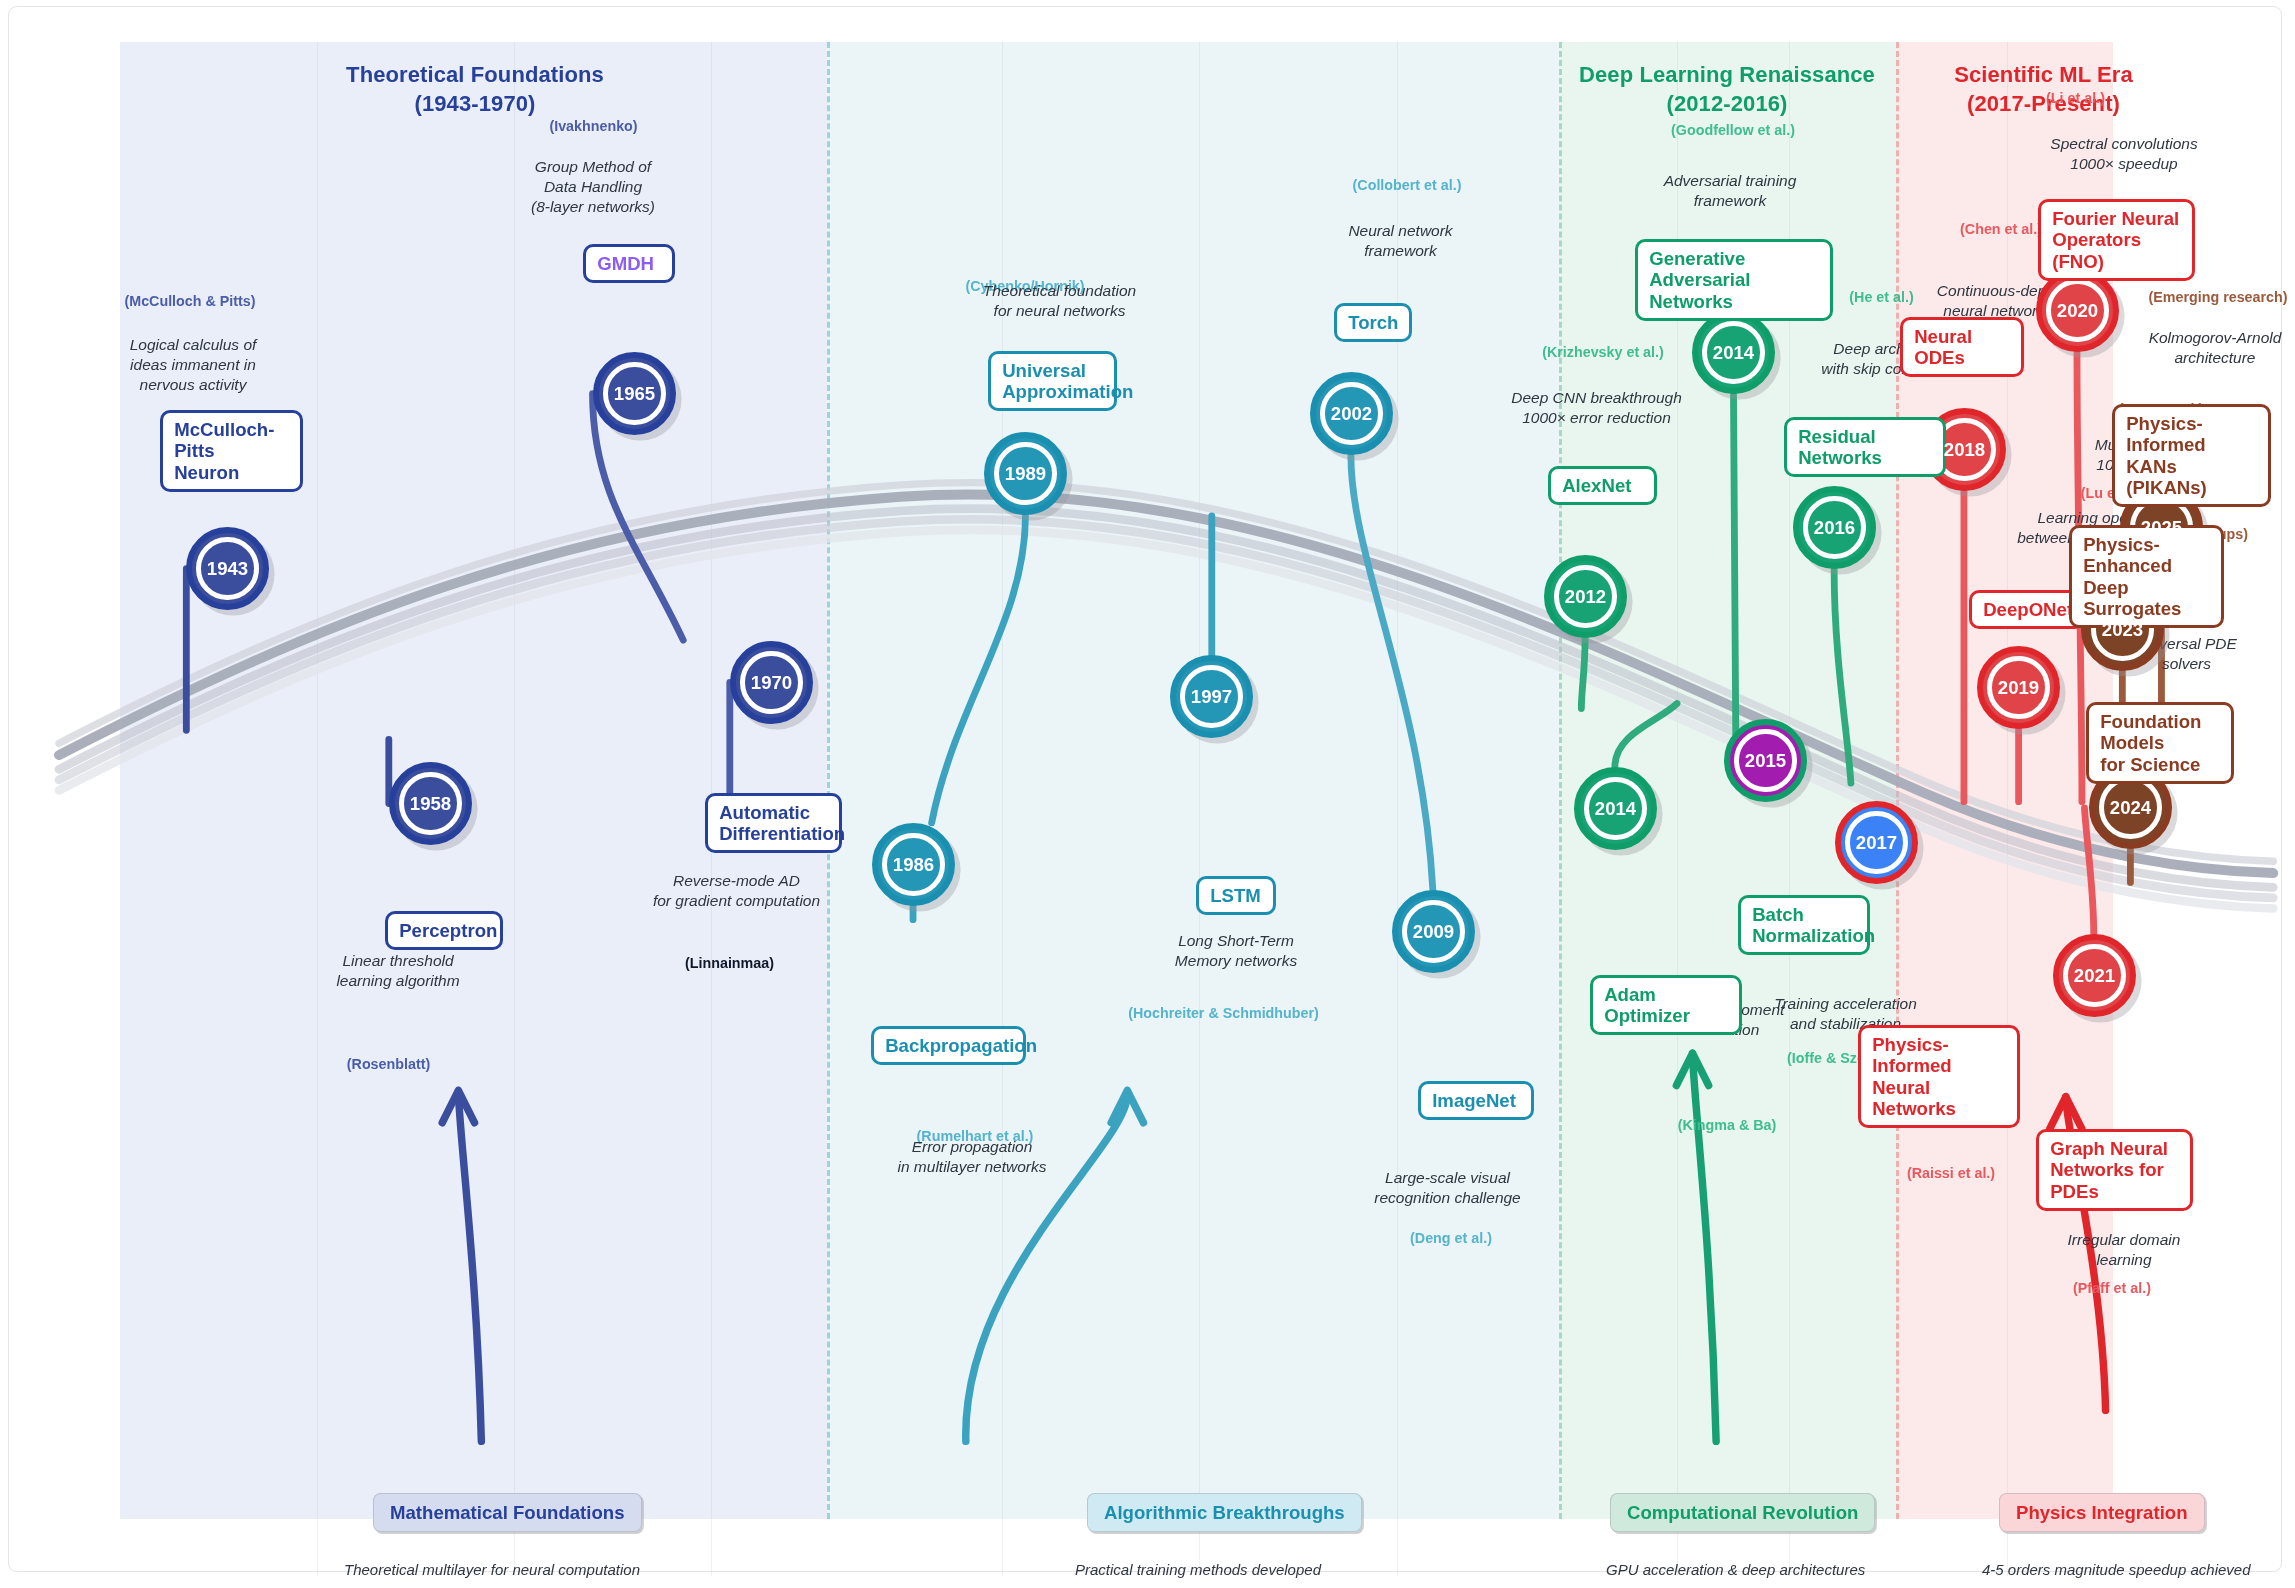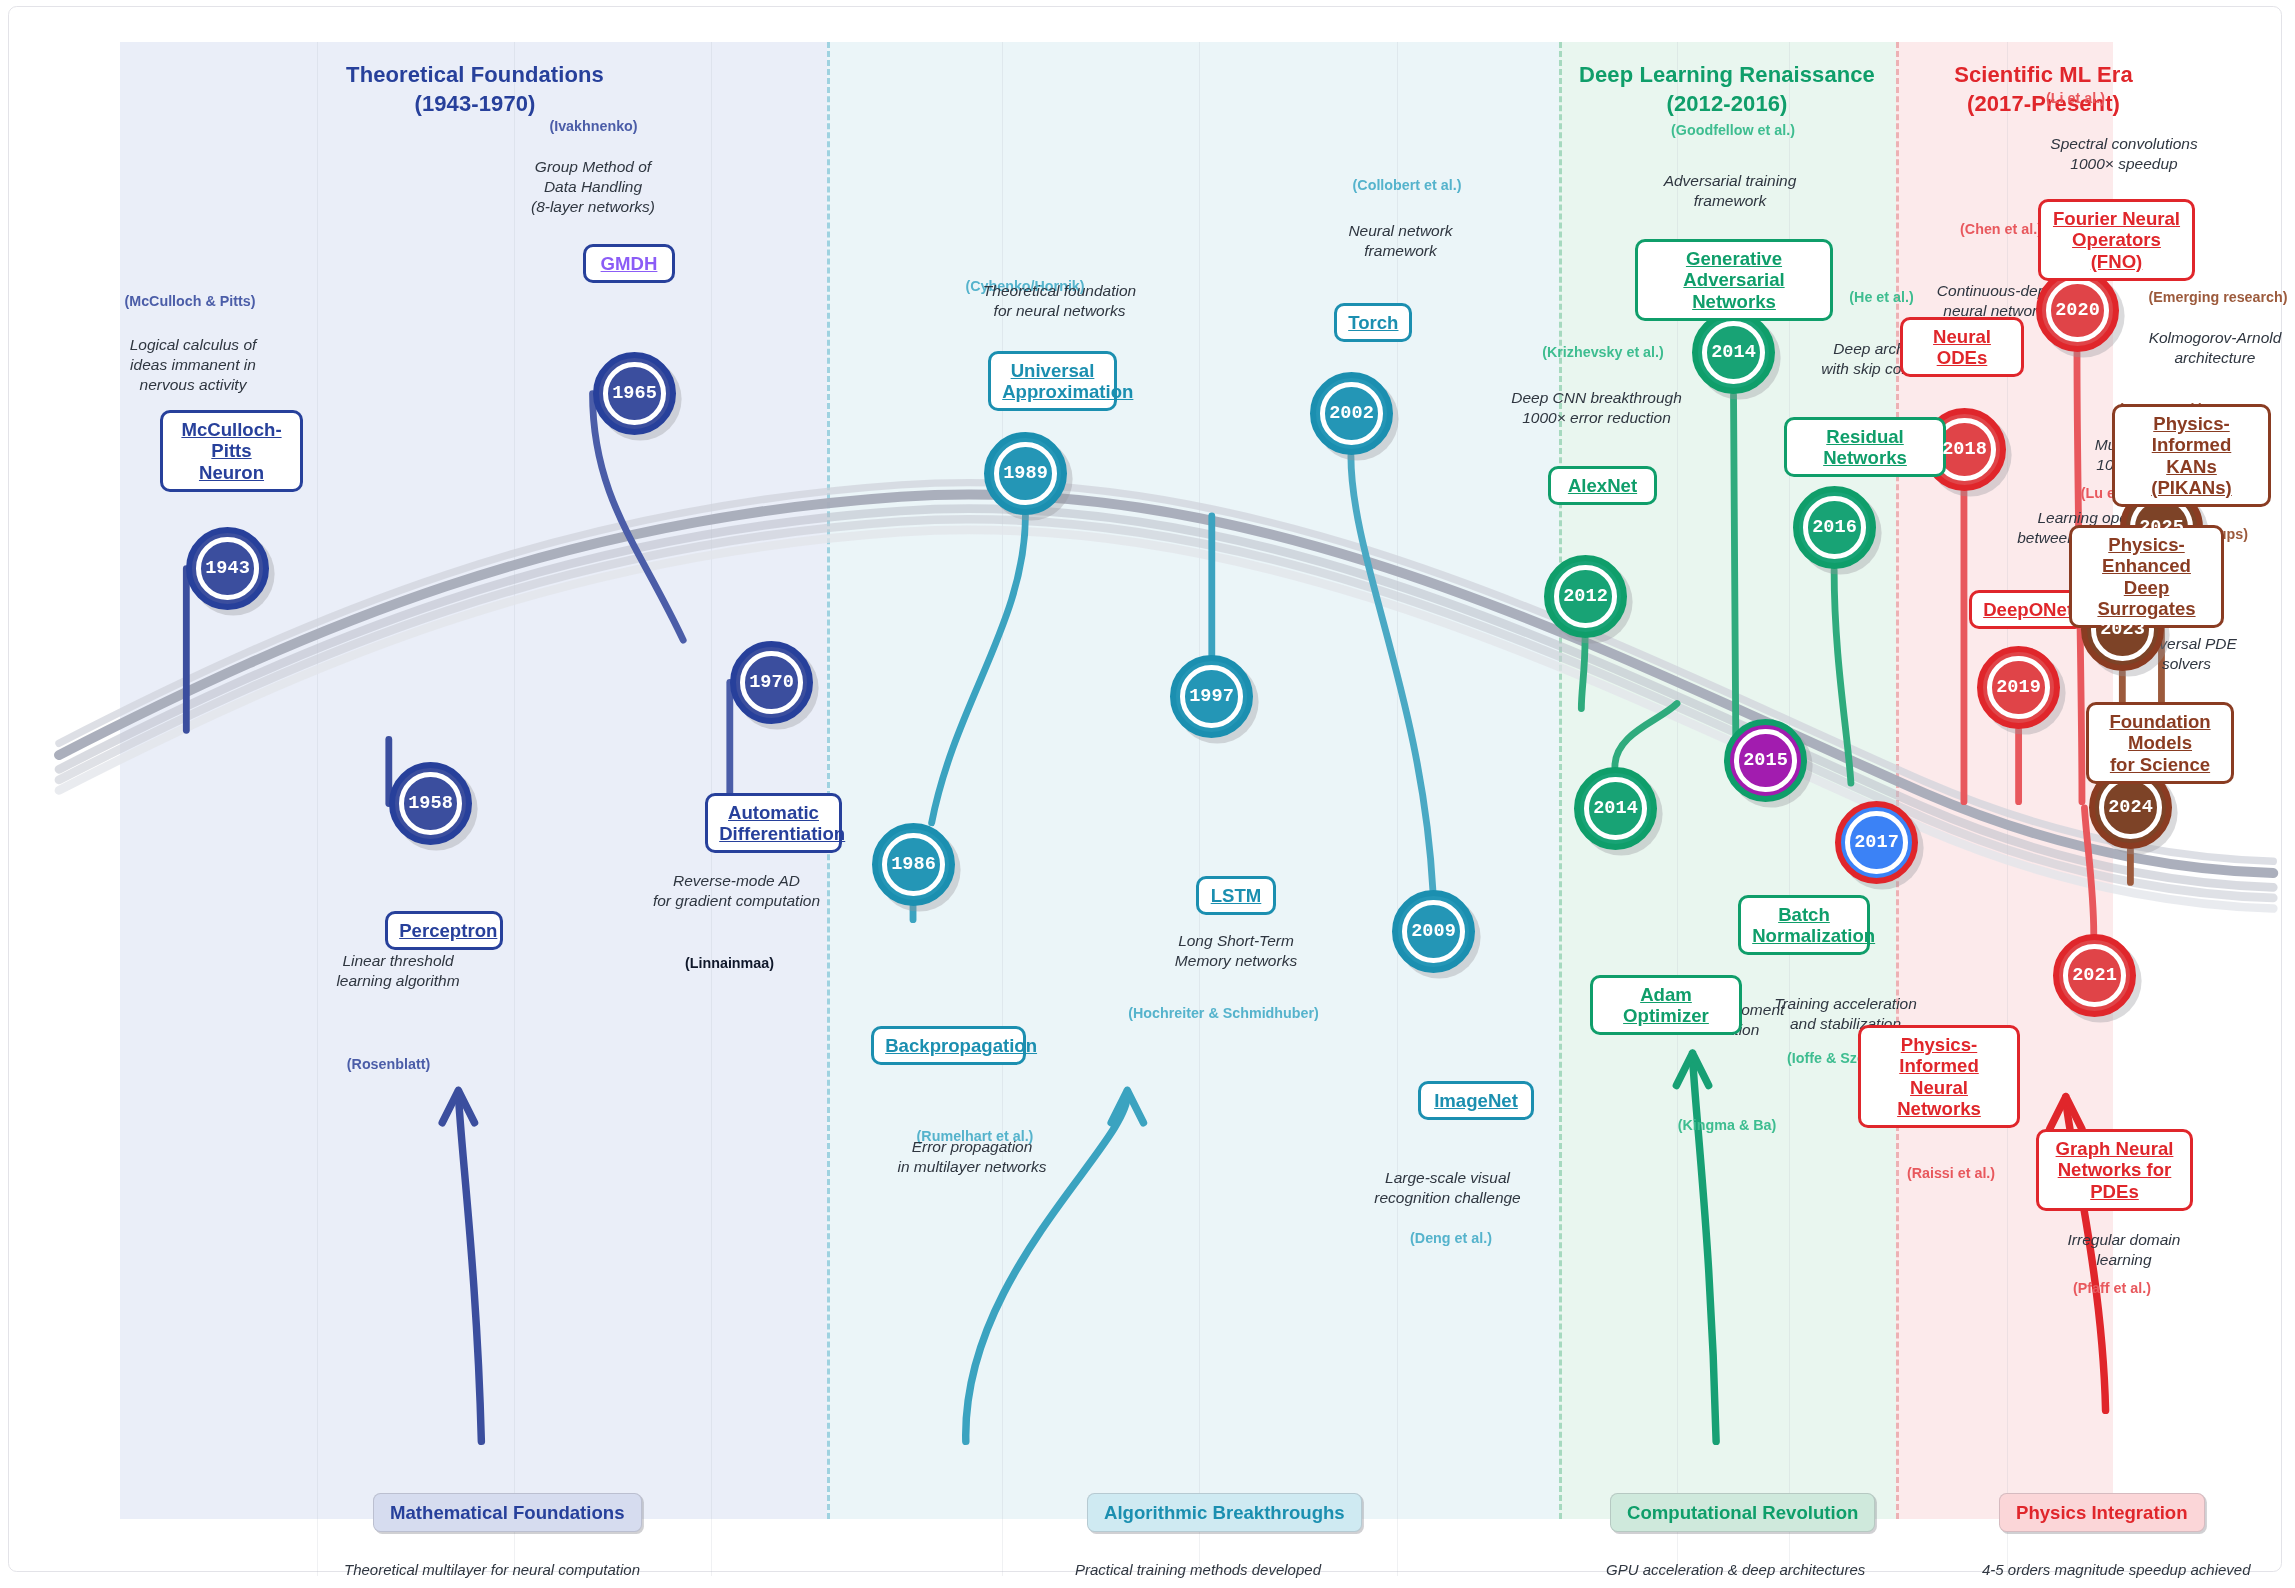--- a/index.html
+++ b/index.html
@@ -35,27 +35,27 @@
     box-shadow:1.9px 1.9px 0 rgba(120,120,130,.35);border:0.6px solid rgba(120,120,130,.28);
     white-space:nowrap;
   }
   .footnote{position:absolute;font-style:italic;font-size:15px;color:#2f3640;white-space:nowrap;}
 
   
   .node{position:absolute;border-radius:50%;box-sizing:border-box;
         display:flex;align-items:center;justify-content:center;
         color:#ffffff;font-weight:bold;font-size:18.6px;
         box-shadow:5.6px 5.6px 0 rgba(150,150,155,.35);}
-  .node .yr{position:relative;z-index:3;font-family:Liberation Mono, monospace;}
+  .node .yr{position:relative;z-index:3;}
   .node::before{content:"";position:absolute;left:4.3px;top:4.3px;right:4.3px;bottom:4.3px;border-radius:50%;border:5.6px solid #ffffff;}
 
   
   .pill{position:absolute;background:#ffffff;border:3.7px solid;border-radius:10px;
-        padding:5.6px 11.2px;font-weight:bold;font-size:18.6px;line-height:1.16;text-align:center;
-        box-sizing:border-box;text-decoration:underline;}
+        padding:5.6px 11.2px;font-weight:bold;font-size:18.6px;line-height:1.16;text-align:left;
+        box-sizing:border-box;}
 
   
   .desc{position:absolute;font-style:italic;font-size:15.5px;line-height:1.28;color:#2f3640;text-align:center;}
   
   .attr{position:absolute;font-size:14.3px;font-weight:bold;line-height:1.2;text-align:center;}
 
   svg.overlay{position:absolute;left:0;top:0;width:2295px;height:1589px;pointer-events:none;}
 </style>
 </head>
 <body>

